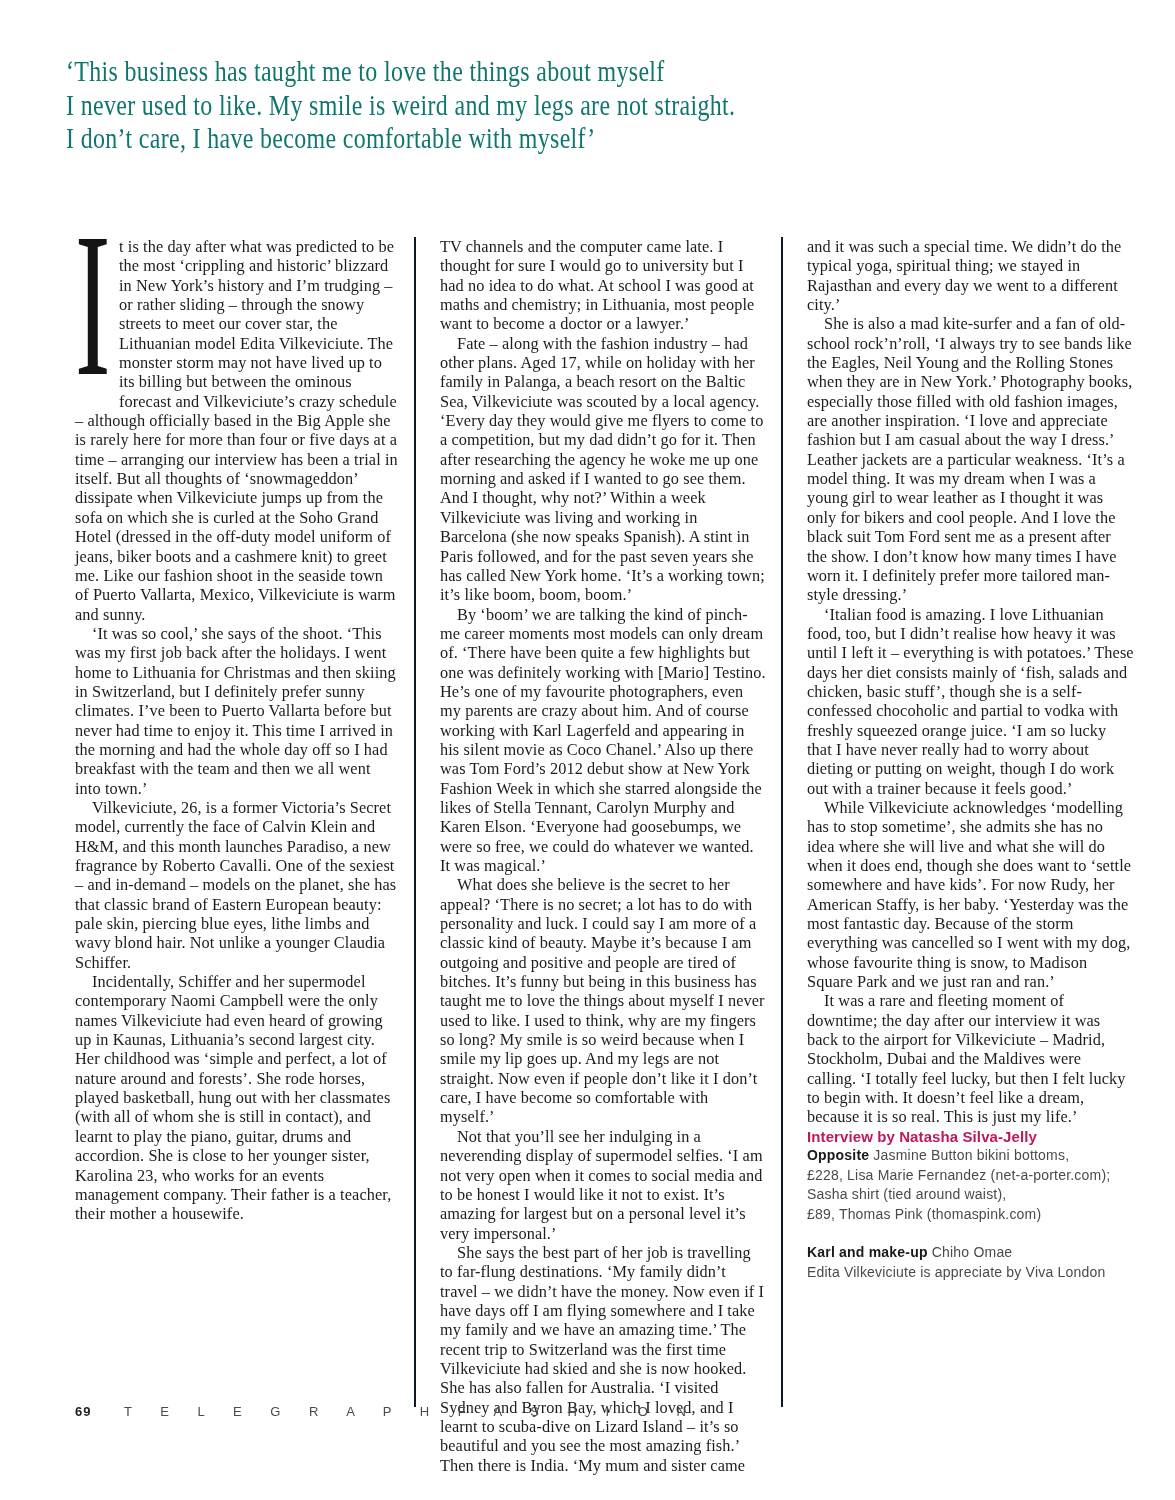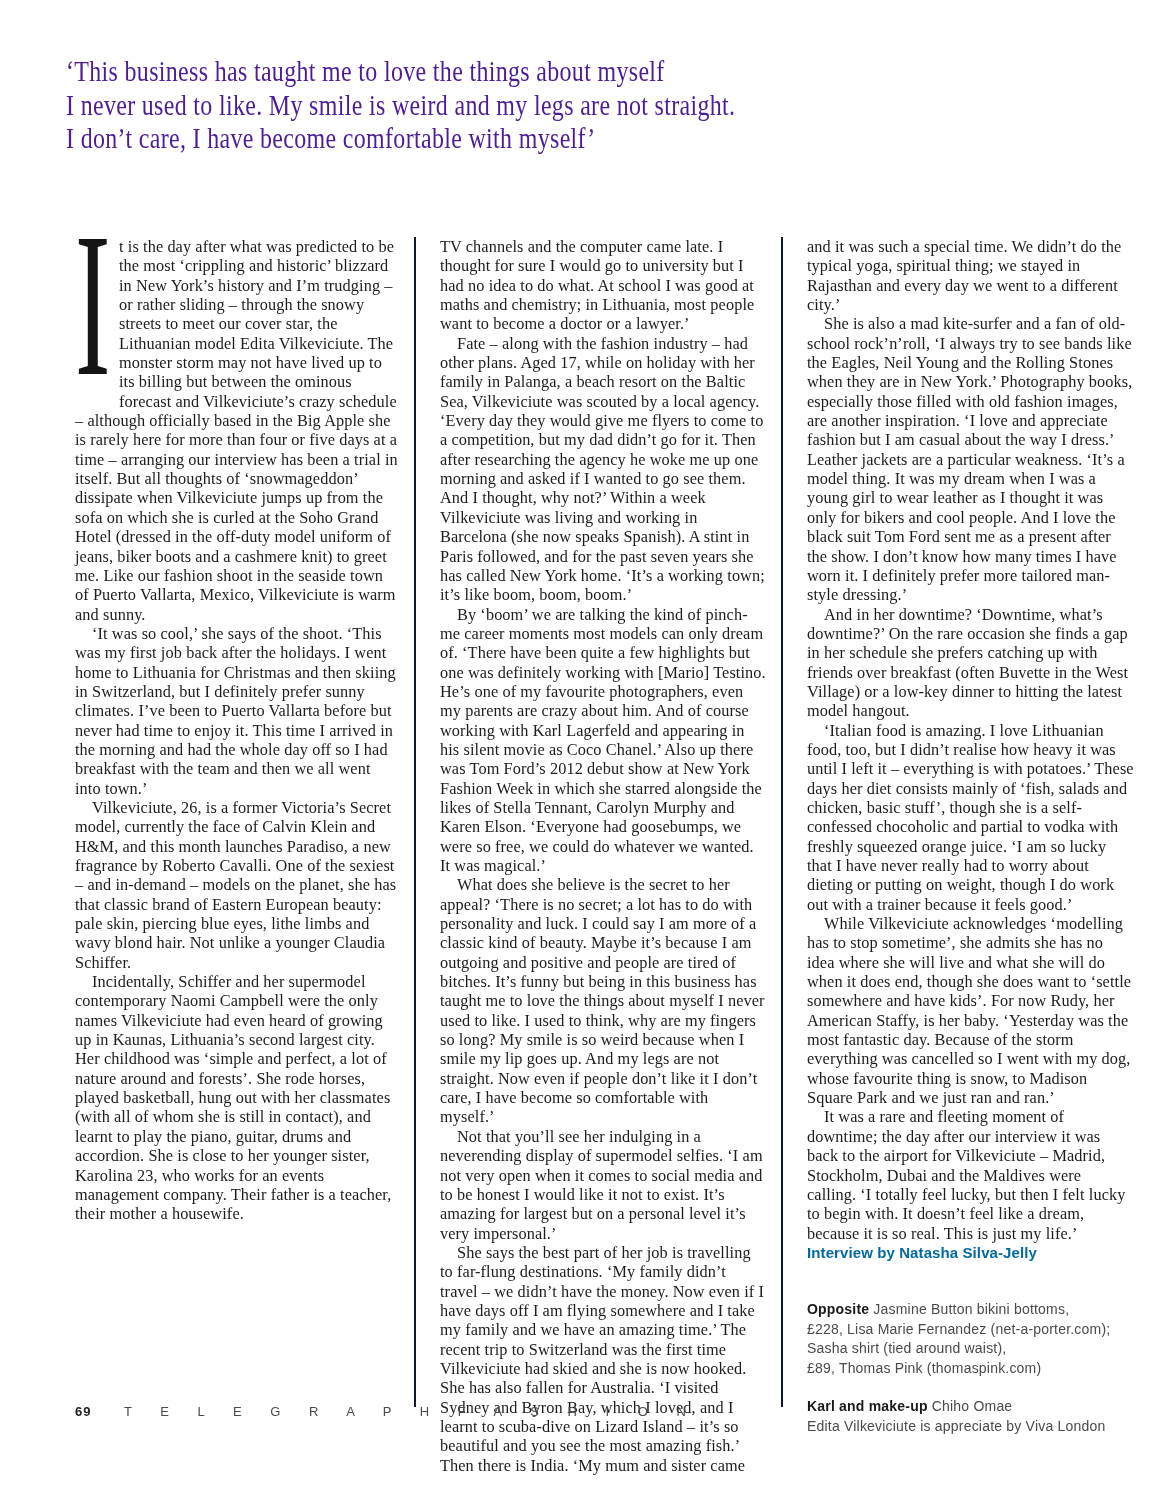--- a/index.html
+++ b/index.html
@@ -3,21 +3,21 @@
 <meta charset="utf-8">
 <style>
   * { margin:0; padding:0; box-sizing:border-box; }
   html,body { background:#ffffff; }
   body {
     width:1175px; height:1500px; position:relative; overflow:hidden;
     font-family:"Liberation Serif", serif; color:#1c1c1c;
     -webkit-font-smoothing:antialiased;
   }
   
-  .headline { position:absolute; left:66px; top:55px; color:#4c1d95; }
+  .headline { position:absolute; left:66px; top:55px; color:#0f766e; }
   .hl-line {
     font-family:"Liberation Serif", serif;
     font-size:28.5px; line-height:33.5px; letter-spacing:0.4px;
     transform:scaleX(0.84); transform-origin:0 0; white-space:nowrap;
     font-weight:400;
   }
   
   .article { position:absolute; left:75px; top:237px; display:flex; align-items:stretch; height:1170px; }
   .col { width:325px; }
   .col + .col { border-left:2px solid #0f172a; margin-left:14px; padding-left:24px; width:353px; }
@@ -28,23 +28,23 @@
   .col p.indent { text-indent:17px; }
   .dropcap {
     float:left; position:relative; width:36px; height:150px;
     margin:3px 8px 2px 0;
   }
   .dropcap-glyph {
     position:absolute; left:0; top:-38px;
     font-family:"Liberation Serif", serif; font-size:205px; line-height:1;
     transform:scaleX(0.52); transform-origin:0 0; color:#141414;
   }
-  .byline { font-family:"Liberation Sans", sans-serif; font-size:15px; font-weight:bold; color:#0369a1;margin-top:42px; }
+  .byline { font-family:"Liberation Sans", sans-serif; font-size:15px; font-weight:bold; color:#be185d;margin-top:42px; }
   
-  .credits { margin-top:38px; font-family:"Liberation Sans", sans-serif; color:#4a4a4a; }
+  .credits { font-family:"Liberation Sans", sans-serif; color:#4a4a4a; }
   .credit-block { margin-top:0; }
   .credit-block + .credit-block { margin-top:19px; }
   .credit-line { font-size:14px; line-height:19.5px; letter-spacing:0.2px; }
   .credit-label { font-weight:bold; color:#1a1a1a; }
   
   .footer { position:absolute; left:75px; top:1402px; font-family:"Liberation Sans", sans-serif; }
   .page-num { font-size:13px; font-weight:bold; color:#222; letter-spacing:1px; }
   .magazine { font-size:13px; color:#4a4a4a; letter-spacing:6.5px; word-spacing:12px; margin-left:28px; }
 </style>
 </head>
@@ -74,21 +74,20 @@
         <p class="indent">By ‘boom’ we are talking the kind of pinch-me career moments most models can only dream of. ‘There have been quite a few highlights but one was definitely working with [Mario] Testino. He’s one of my favourite photographers, even my parents are crazy about him. And of course working with Karl Lagerfeld and appearing in his silent movie as Coco Chanel.’ Also up there was Tom Ford’s 2012 debut show at New York Fashion Week in which she starred alongside the likes of Stella Tennant, Carolyn Murphy and Karen Elson. ‘Everyone had goosebumps, we were so free, we could do whatever we wanted. It was magical.’</p>
         <p class="indent">What does she believe is the secret to her appeal? ‘There is no secret; a lot has to do with personality and luck. I could say I am more of a classic kind of beauty. Maybe it’s because I am outgoing and positive and people are tired of bitches. It’s funny but being in this business has taught me to love the things about myself I never used to like. I used to think, why are my fingers so long? My smile is so weird because when I smile my lip goes up. And my legs are not straight. Now even if people don’t like it I don’t care, I have become so comfortable with myself.’</p>
         <p class="indent">Not that you’ll see her indulging in a neverending display of supermodel selfies. ‘I am not very open when it comes to social media and to be honest I would like it not to exist. It’s amazing for largest but on a personal level it’s very impersonal.’</p>
         <p class="indent">She says the best part of her job is travelling to far-flung destinations. ‘My family didn’t travel – we didn’t have the money. Now even if I have days off I am flying somewhere and I take my family and we have an amazing time.’ The recent trip to Switzerland was the first time Vilkeviciute had skied and she is now hooked. She has also fallen for Australia. ‘I visited Sydney and Byron Bay, which I loved, and I learnt to scuba-dive on Lizard Island – it’s so beautiful and you see the most amazing fish.’ Then there is India. ‘My mum and sister came</p>
       </div>
   </div>
   <div class="col">
     <div>
         <p>and it was such a special time. We didn’t do the typical yoga, spiritual thing; we stayed in Rajasthan and every day we went to a different city.’</p>
         <p class="indent">She is also a mad kite-surfer and a fan of old-school rock’n’roll, ‘I always try to see bands like the Eagles, Neil Young and the Rolling Stones when they are in New York.’ Photography books, especially those filled with old fashion images, are another inspiration. ‘I love and appreciate fashion but I am casual about the way I dress.’ Leather jackets are a particular weakness. ‘It’s a model thing. It was my dream when I was a young girl to wear leather as I thought it was only for bikers and cool people. And I love the black suit Tom Ford sent me as a present after the show. I don’t know how many times I have worn it. I definitely prefer more tailored man-style dressing.’</p>
-        <p class="indent">And in her downtime? ‘Downtime, what’s downtime?’ On the rare occasion she finds a gap in her schedule she prefers catching up with friends over breakfast (often Buvette in the West Village) or a low-key dinner to hitting the latest model hangout.</p>
         <p class="indent">‘Italian food is amazing. I love Lithuanian food, too, but I didn’t realise how heavy it was until I left it – everything is with potatoes.’ These days her diet consists mainly of ‘fish, salads and chicken, basic stuff’, though she is a self-confessed chocoholic and partial to vodka with freshly squeezed orange juice. ‘I am so lucky that I have never really had to worry about dieting or putting on weight, though I do work out with a trainer because it feels good.’</p>
         <p class="indent">While Vilkeviciute acknowledges ‘modelling has to stop sometime’, she admits she has no idea where she will live and what she will do when it does end, though she does want to ‘settle somewhere and have kids’. For now Rudy, her American Staffy, is her baby. ‘Yesterday was the most fantastic day. Because of the storm everything was cancelled so I went with my dog, whose favourite thing is snow, to Madison Square Park and we just ran and ran.’</p>
         <p class="indent">It was a rare and fleeting moment of downtime; the day after our interview it was back to the airport for Vilkeviciute – Madrid, Stockholm, Dubai and the Maldives were calling. ‘I totally feel lucky, but then I felt lucky to begin with. It doesn’t feel like a dream, because it is so real. This is just my life.’<b class="byline"> Interview by Natasha Silva-Jelly</b></p>
       </div>
     <div class="credits">
         <div class="credit-block">
           <div class="credit-line"><span class="credit-label">Opposite </span>Jasmine Button bikini bottoms,</div>
           <div class="credit-line">£228, Lisa Marie Fernandez (net-a-porter.com);</div>
           <div class="credit-line">Sasha shirt (tied around waist),</div>
           <div class="credit-line">£89, Thomas Pink (thomaspink.com)</div>

